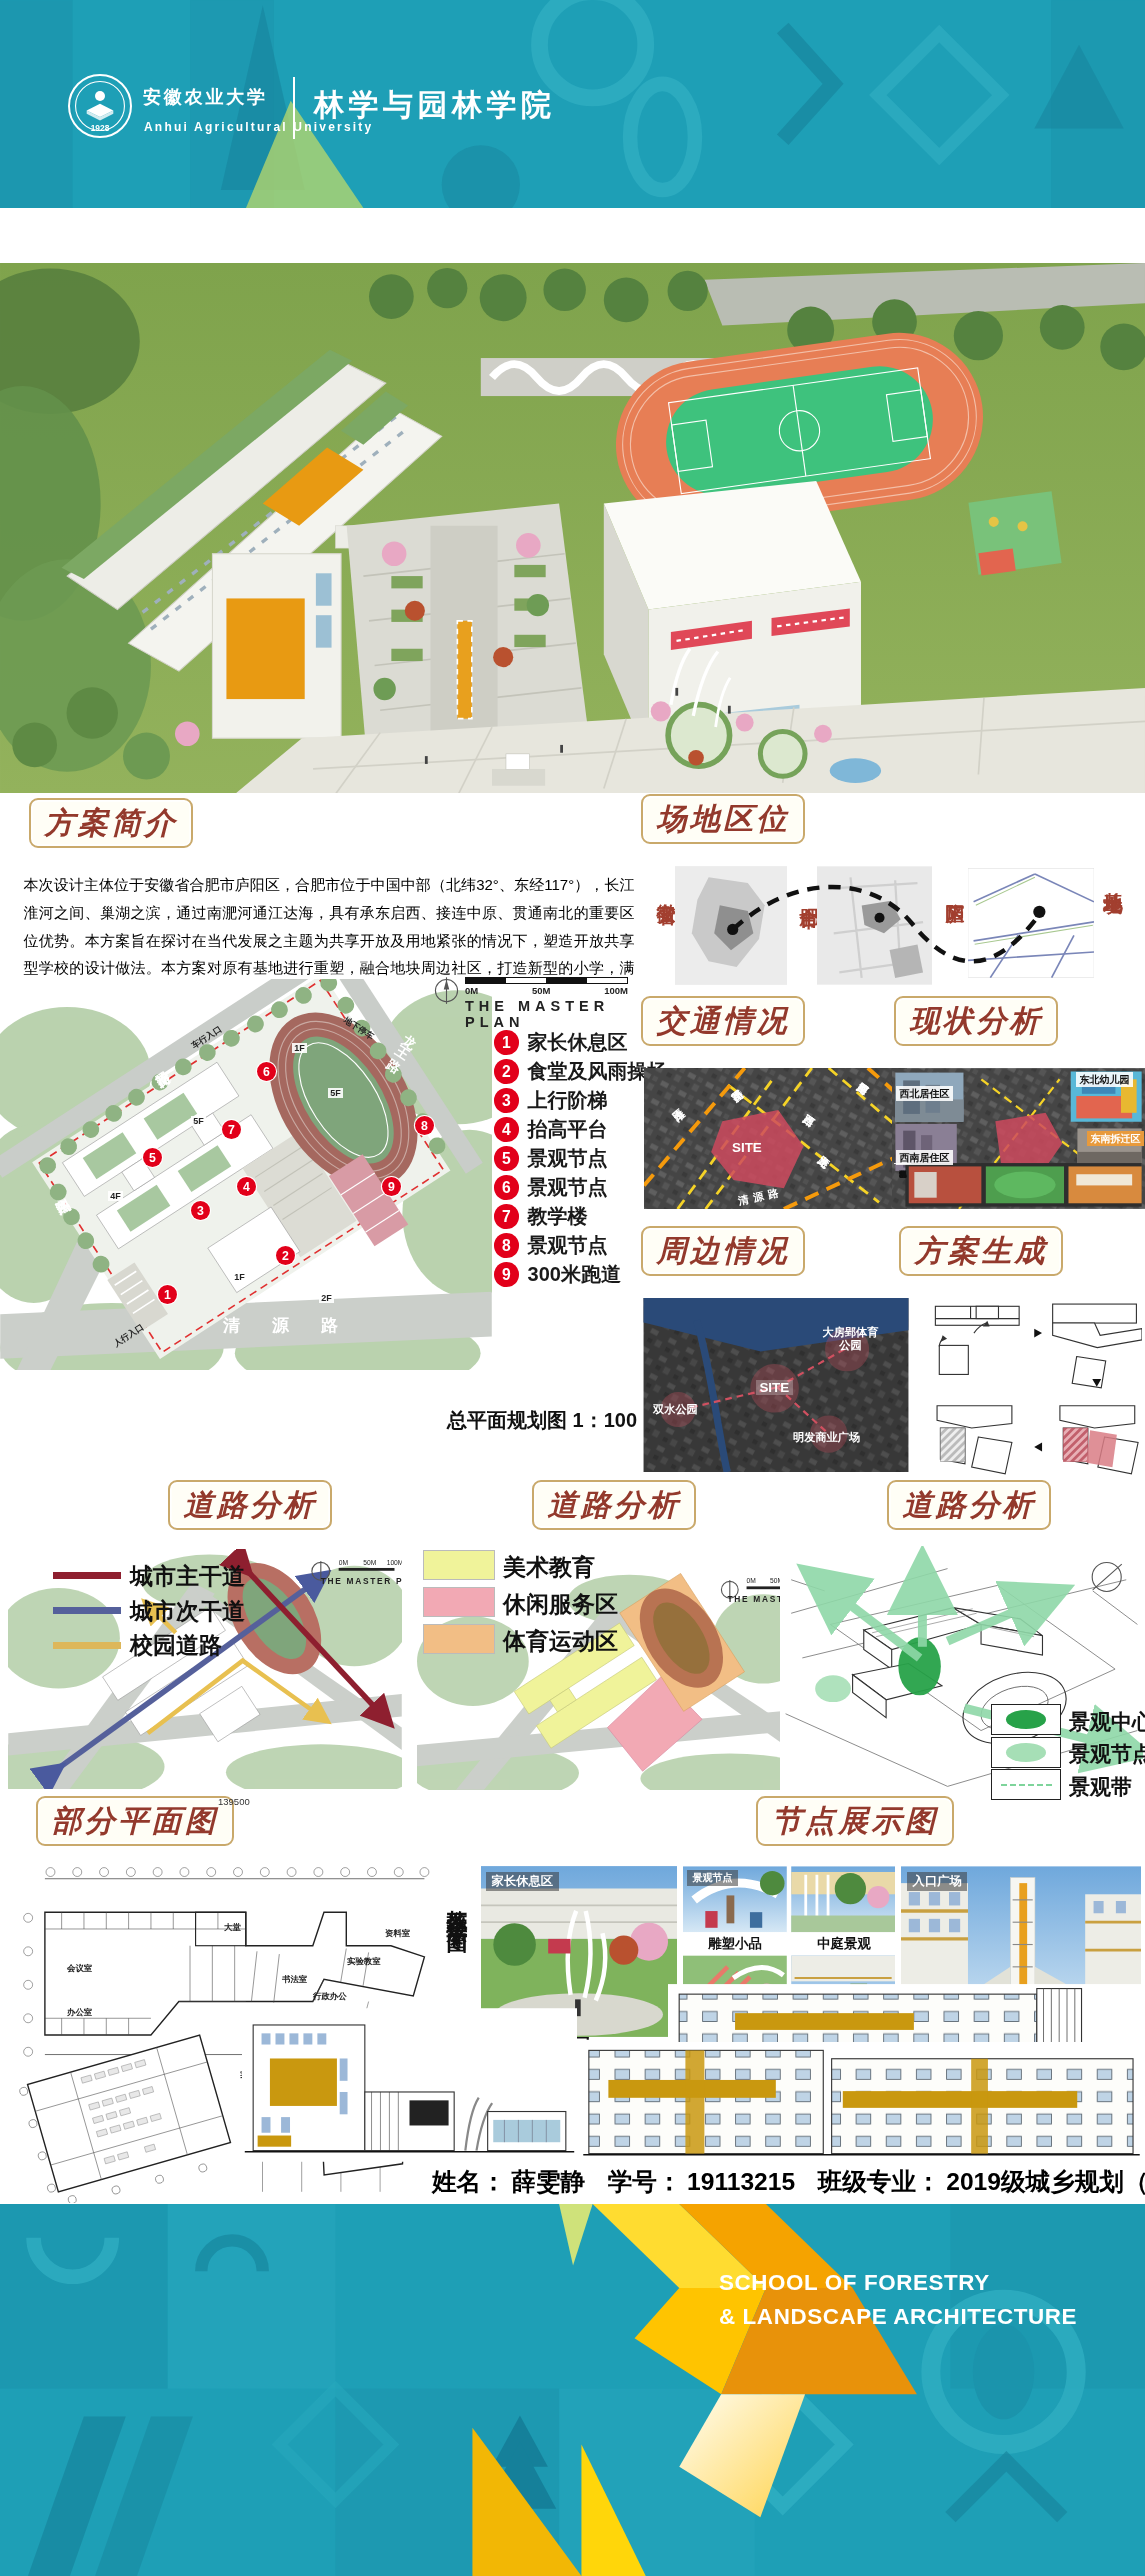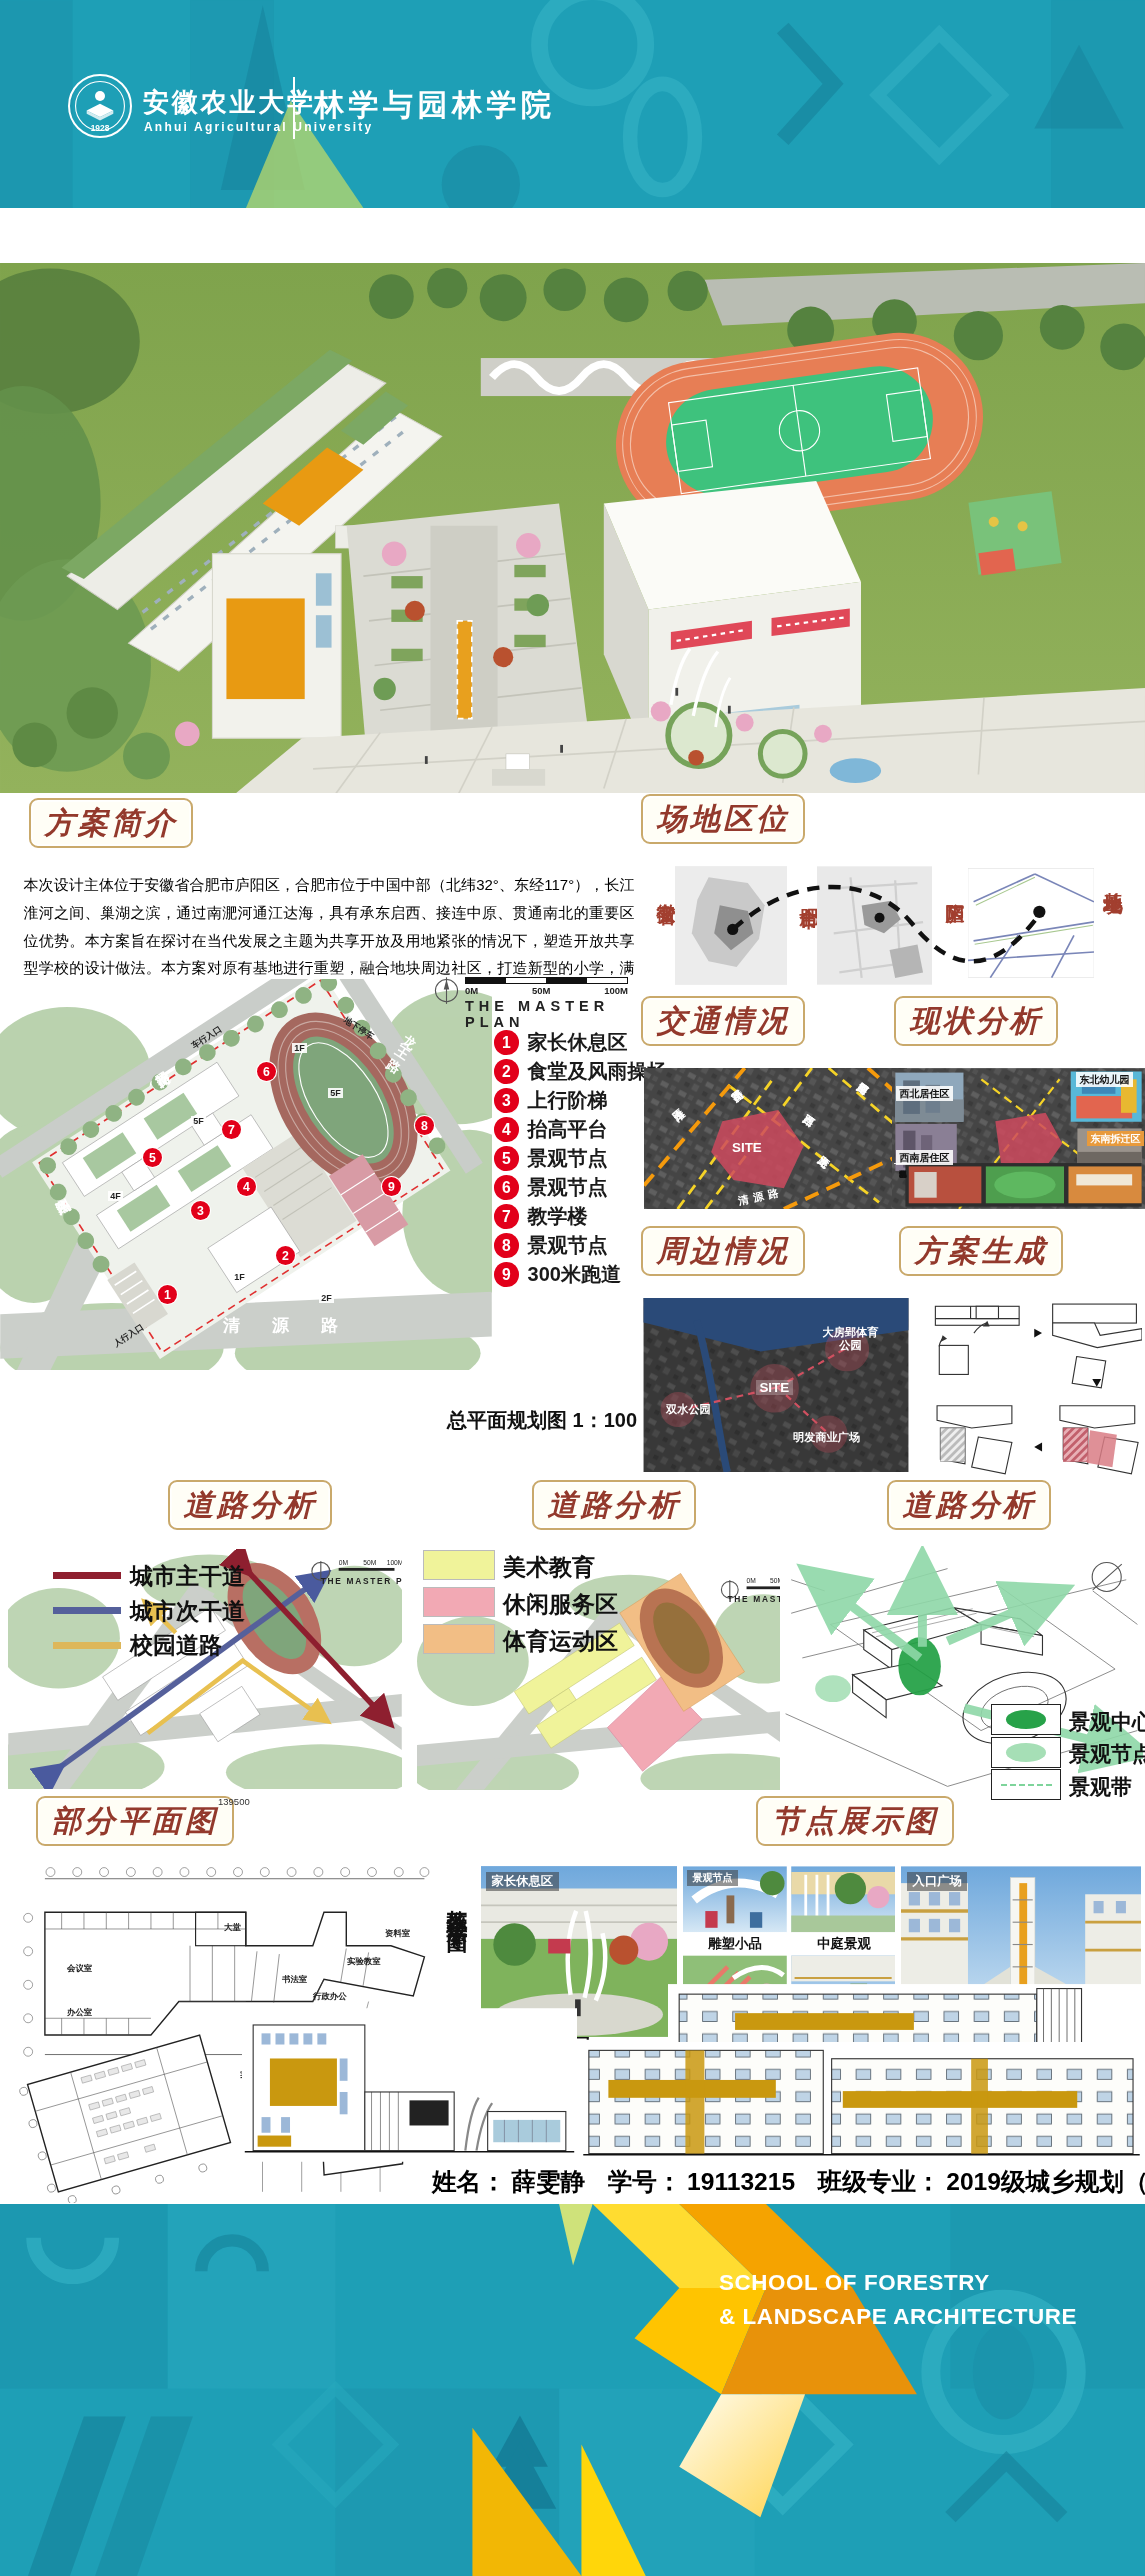--- a/index.html
+++ b/index.html
@@ -126,21 +126,21 @@
     <div class="s" style="left:68px;top:74px;width:60px;height:60px;border:2.8px solid #fff;border-radius:50%;">
       <svg width="60" height="60" viewBox="0 0 108 108">
         <circle cx="54" cy="54" r="44" fill="none" stroke="#fff" stroke-width="2"></circle>
         <circle cx="54" cy="36" r="9" fill="#fff"></circle>
         <path d="M30,62 L54,50 L78,62 L54,74 Z" fill="#fff"></path>
         <path d="M30,62 L54,74 L54,80 L30,68 Z" fill="#fff" opacity=".8"></path>
         <path d="M78,62 L54,74 L54,80 L78,68 Z" fill="#fff" opacity=".8"></path>
       </svg>
       <div class="s" style="left:0;top:47px;width:60px;text-align:center;color:#fff;font-size:8.4px;font-weight:bold;">1928</div>
     </div>
-    <div class="s hdr-cn" style="left:143px;top:85px;font-size:26px;letter-spacing:2.8px;">安徽农业大学</div>
+    <div class="s hdr-cn" style="left:143px;top:85px;font-size:18px;letter-spacing:2.8px;">安徽农业大学</div>
     <div class="s" style="left:144px;top:120px;font-size:12px;letter-spacing:2.2px;color:#fff;font-weight:bold;">Anhui Agricultural University</div>
     <div class="s" style="left:293px;top:77px;width:1.7px;height:62px;background:#fff;"></div>
     <div class="s" style="left:314px;top:85px;font-size:30px;font-weight:bold;color:#fff;letter-spacing:4.5px;">林学与园林学院</div>
   </div>
 
 
   <svg class="s" style="left:0;top:263px;" width="1145" height="530" viewBox="0 0 2048 948">
     <rect width="2048" height="948" fill="url(#grassG)"></rect>
 
     <ellipse cx="90" cy="140" rx="160" ry="130" fill="#587F3E" opacity=".9"></ellipse>
@@ -536,21 +536,21 @@
     </g>
     <g fill="#D05060" opacity=".3" stroke="#D05060" stroke-width="3">
       <circle cx="365" cy="92" r="38"></circle>
         <circle cx="235" cy="162" r="42"></circle>
       <circle cx="62" cy="200" r="30"></circle>
         <circle cx="332" cy="244" r="32"></circle>
     </g>
   </svg>
   <div class="roadlab" style="left:817px;top:1326px;font-size:11.2px;width:67px;white-space:normal;text-align:center;line-height:1.2;">大房郢体育公园</div>
   <div class="roadlab" style="left:756px;top:1380px;font-size:13.4px;background:rgba(255,255,255,.25);padding:0 3.4px;">SITE</div>
-  <div class="roadlab" style="left:653px;top:1402px;font-size:11.2px;margin-left:13px;">双水公园</div>
+  <div class="roadlab" style="left:653px;top:1402px;font-size:11.2px;">双水公园</div>
   <div class="roadlab" style="left:793px;top:1430px;font-size:11.2px;">明发商业广场</div>
 
   <div class="tbox" style="left:899px;top:1226px;">方案生成</div>
   <svg class="s" style="left:927px;top:1296px;" width="215" height="182" viewBox="0 0 385 325">
     <g fill="#fff" stroke="#333" stroke-width="2">
       <rect x="15" y="18" width="150" height="34"></rect>
         <line x1="15" y1="40" x2="165" y2="40"></line>
       <line x1="78" y1="18" x2="78" y2="40"></line>
         <rect x="88" y="18" width="40" height="22"></rect>
       <rect x="22" y="88" width="52" height="52"></rect>

